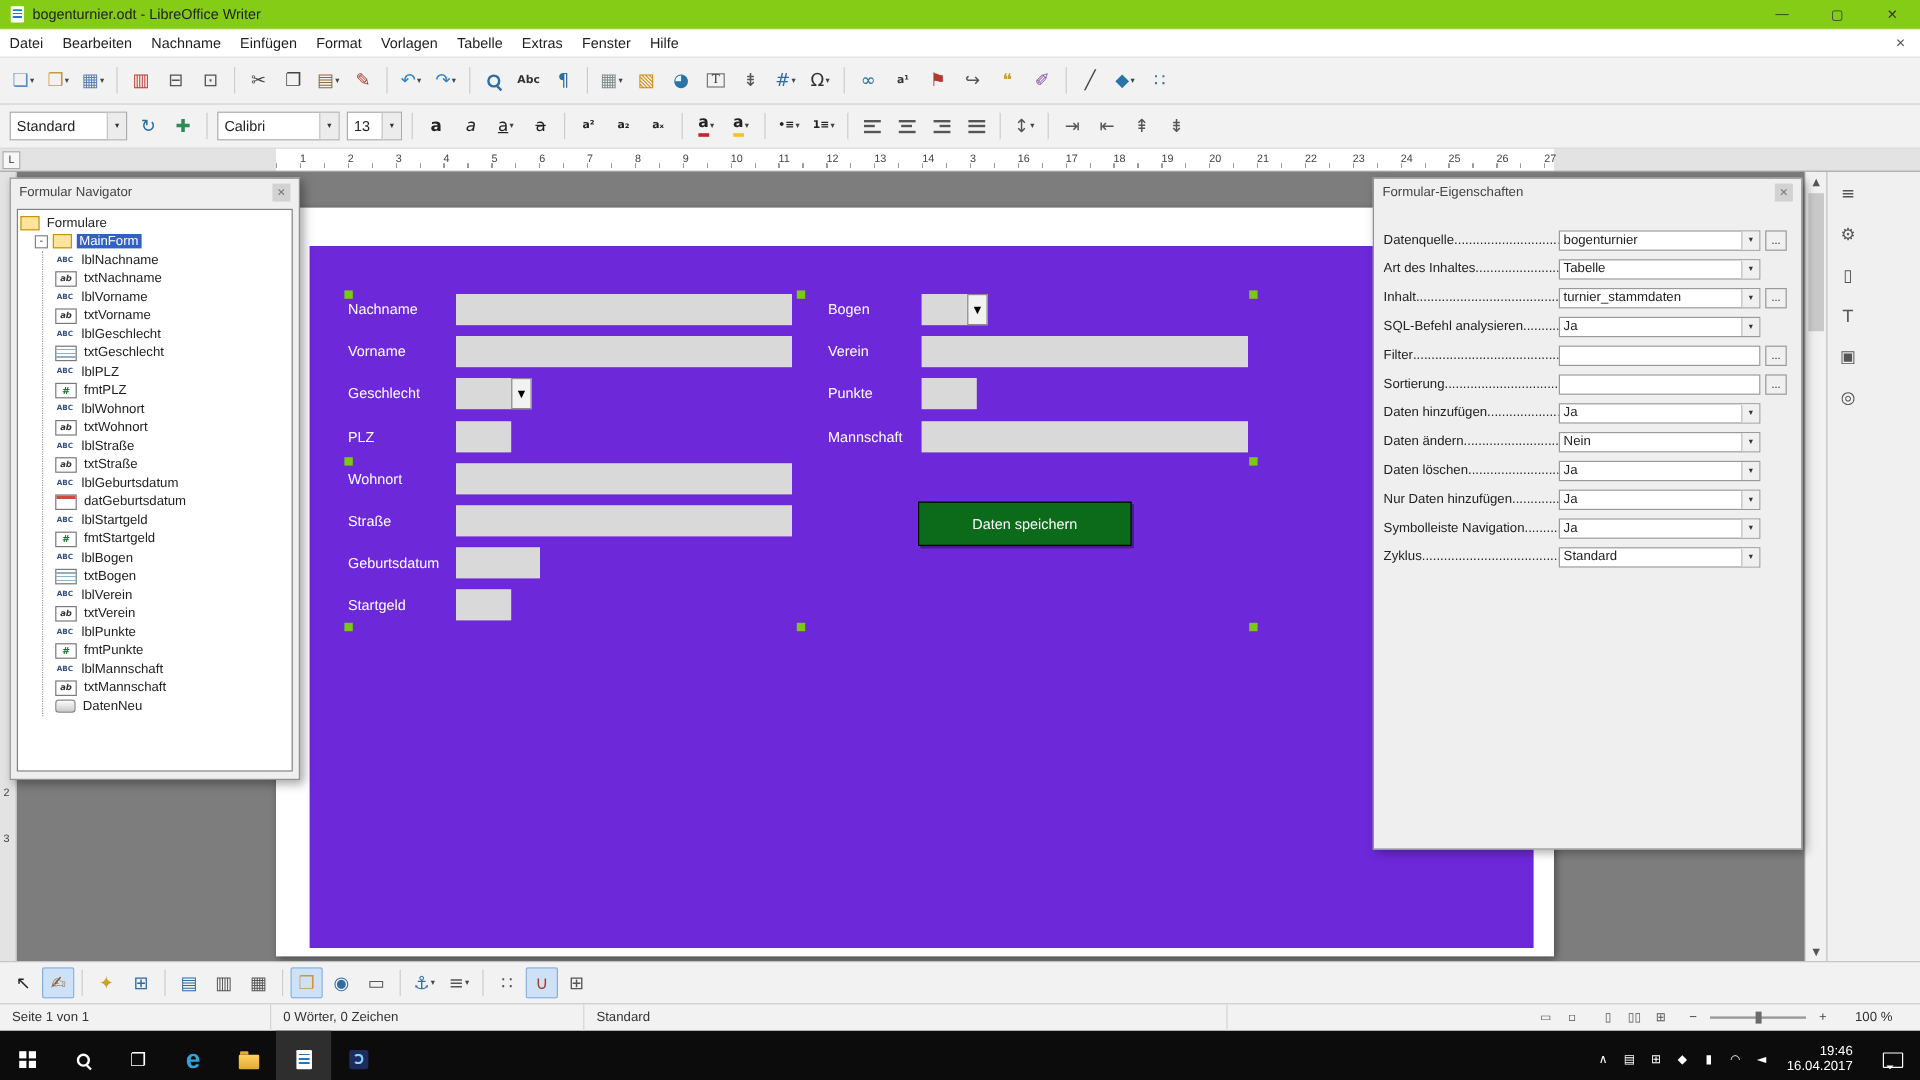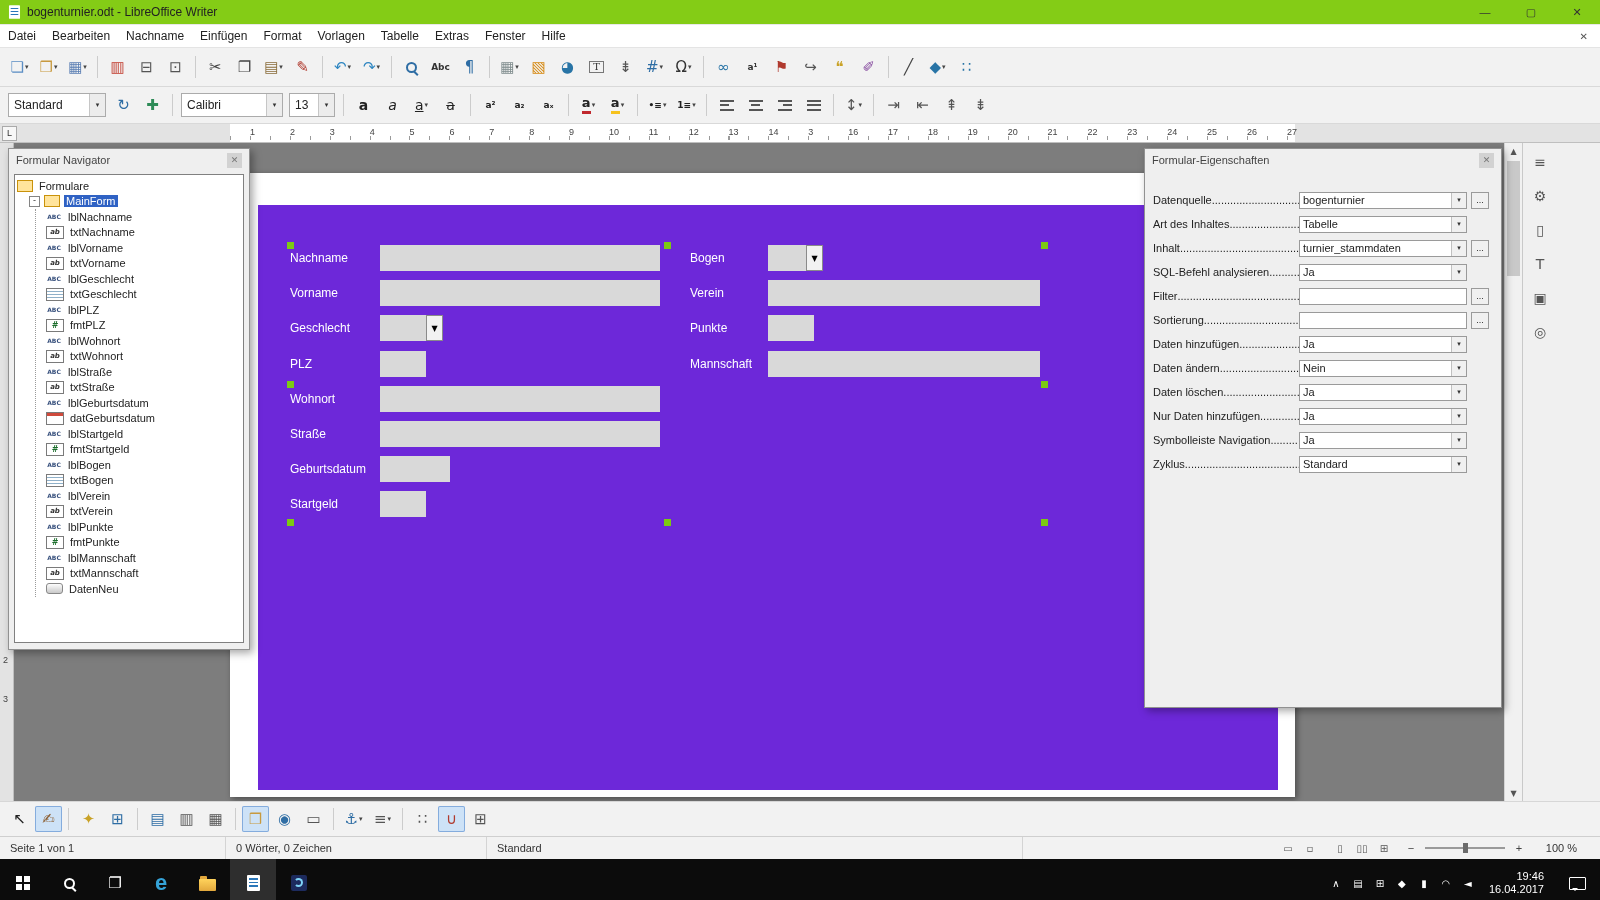--- a/index.html
+++ b/index.html
@@ -447,20 +447,21 @@
       <span class="fc-combo" style="left: 510px; top: 40px; width: 55px;">
         <span class="fc-combo-val"></span>
         <span class="fc-arrow">▼</span>
       </span>
       <span class="fc-label" style="left: 432px; top: 81px;">Verein</span>
       <span class="fc-input" style="left: 510px; top: 75px; width: 272px;"></span>
       <span class="fc-label" style="left: 432px; top: 116px;">Punkte</span>
       <span class="fc-input" style="left: 510px; top: 110px; width: 46px;"></span>
       <span class="fc-label" style="left: 432px; top: 152px;">Mannschaft</span>
       <span class="fc-input" style="left: 510px; top: 146px; width: 272px;"></span>
+      <span class="fc-button">Daten speichern</span>
       <span class="handle" style="left: 29px; top: 37px; background: rgb(124, 201, 18);"></span>
       <span class="handle" style="left: 406px; top: 37px; background: rgb(124, 201, 18);"></span>
       <span class="handle" style="left: 783px; top: 37px; background: rgb(124, 201, 18);"></span>
       <span class="handle" style="left: 29px; top: 176px; background: rgb(124, 201, 18);"></span>
       <span class="handle" style="left: 783px; top: 176px; background: rgb(124, 201, 18);"></span>
       <span class="handle" style="left: 29px; top: 314px; background: rgb(124, 201, 18);"></span>
       <span class="handle" style="left: 406px; top: 314px; background: rgb(124, 201, 18);"></span>
       <span class="handle" style="left: 783px; top: 314px; background: rgb(124, 201, 18);"></span>
     </div>
 

